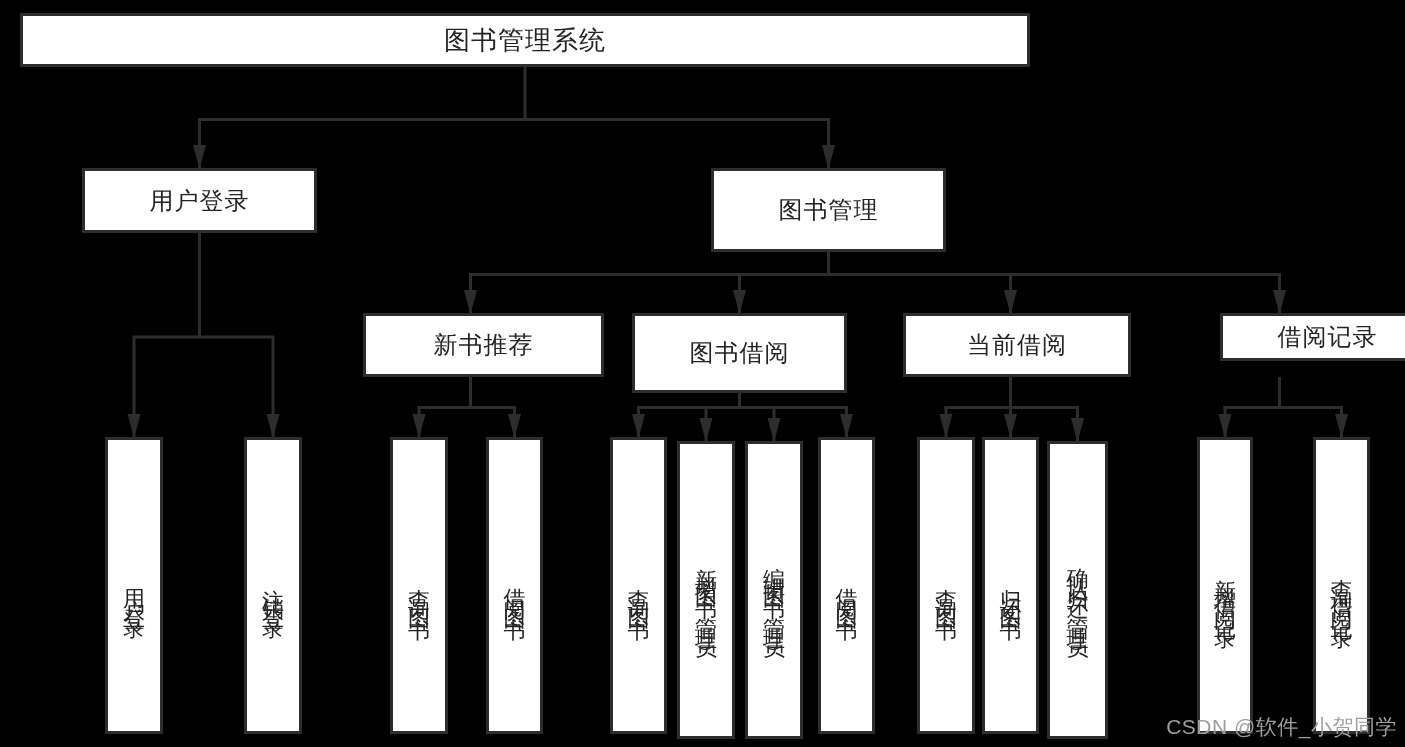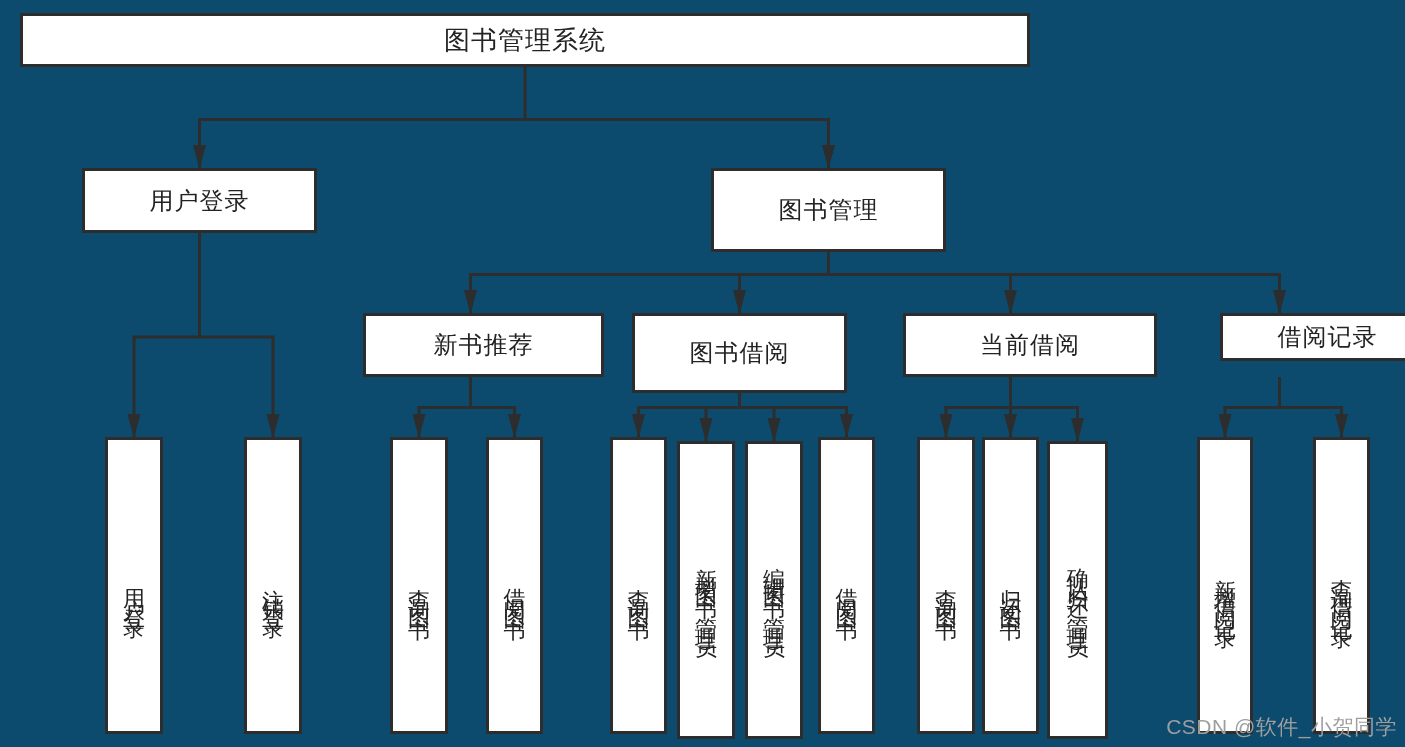--- a/index.html
+++ b/index.html
@@ -1,19 +1,19 @@
 <!DOCTYPE html>
 <html><head>
 <meta charset="utf-8">
 <style>
   html,body{margin:0;padding:0;background:#ffffff;}
   .canvas{
     position:relative;
     width:1405px;height:747px;
-    background:#0c4a6e;
+    background:#000000;
     font-family:"Liberation Sans","DejaVu Sans",sans-serif;
     color:#232323;
     overflow:hidden;
   }
   .connectors{position:absolute;left:0;top:0;width:1405px;height:747px;}
   .box{
     position:absolute;
     box-sizing:border-box;
     border:3px solid #2d2d2d;
     background:#ffffff;
@@ -126,21 +126,21 @@
   <div class="box hbox" style="left:711px;top:168px;width:235px;height:84px">
     <span>图书管理</span>
   </div>
 
   <div class="box hbox" style="left:363px;top:313px;width:241px;height:64px">
     <span>新书推荐</span>
   </div>
   <div class="box hbox" style="left:632px;top:313px;width:215px;height:80px">
     <span>图书借阅</span>
   </div>
-  <div class="box hbox" style="left:903px;top:313px;width:254px;height:64px">
+  <div class="box hbox" style="left:903px;top:313px;width:228px;height:64px">
     <span>当前借阅</span>
   </div>
   <div class="box hbox" style="left:1220px;top:313px;width:215px;height:48px">
     <span>借阅记录</span>
   </div>
 
   <div class="box vbox" style="left:105px;top:437px;width:58px;height:297px">
     <span class="vlabel">用户登录</span>
   </div>
   <div class="box vbox" style="left:244px;top:437px;width:58px;height:297px">

